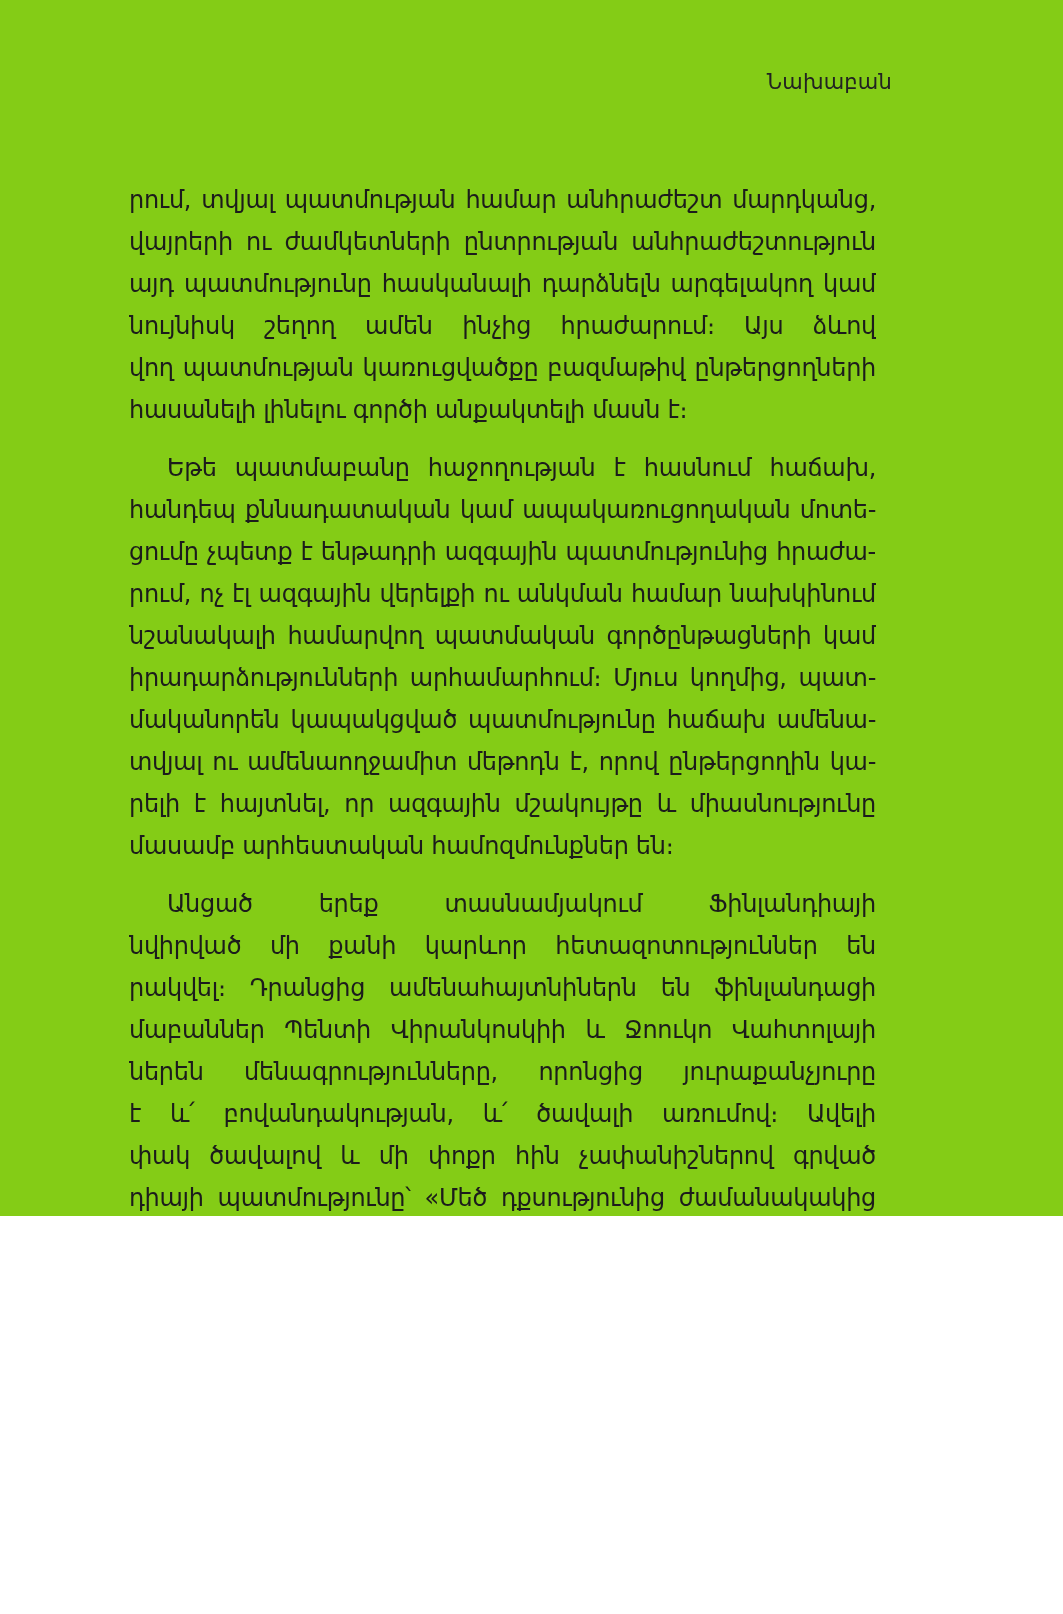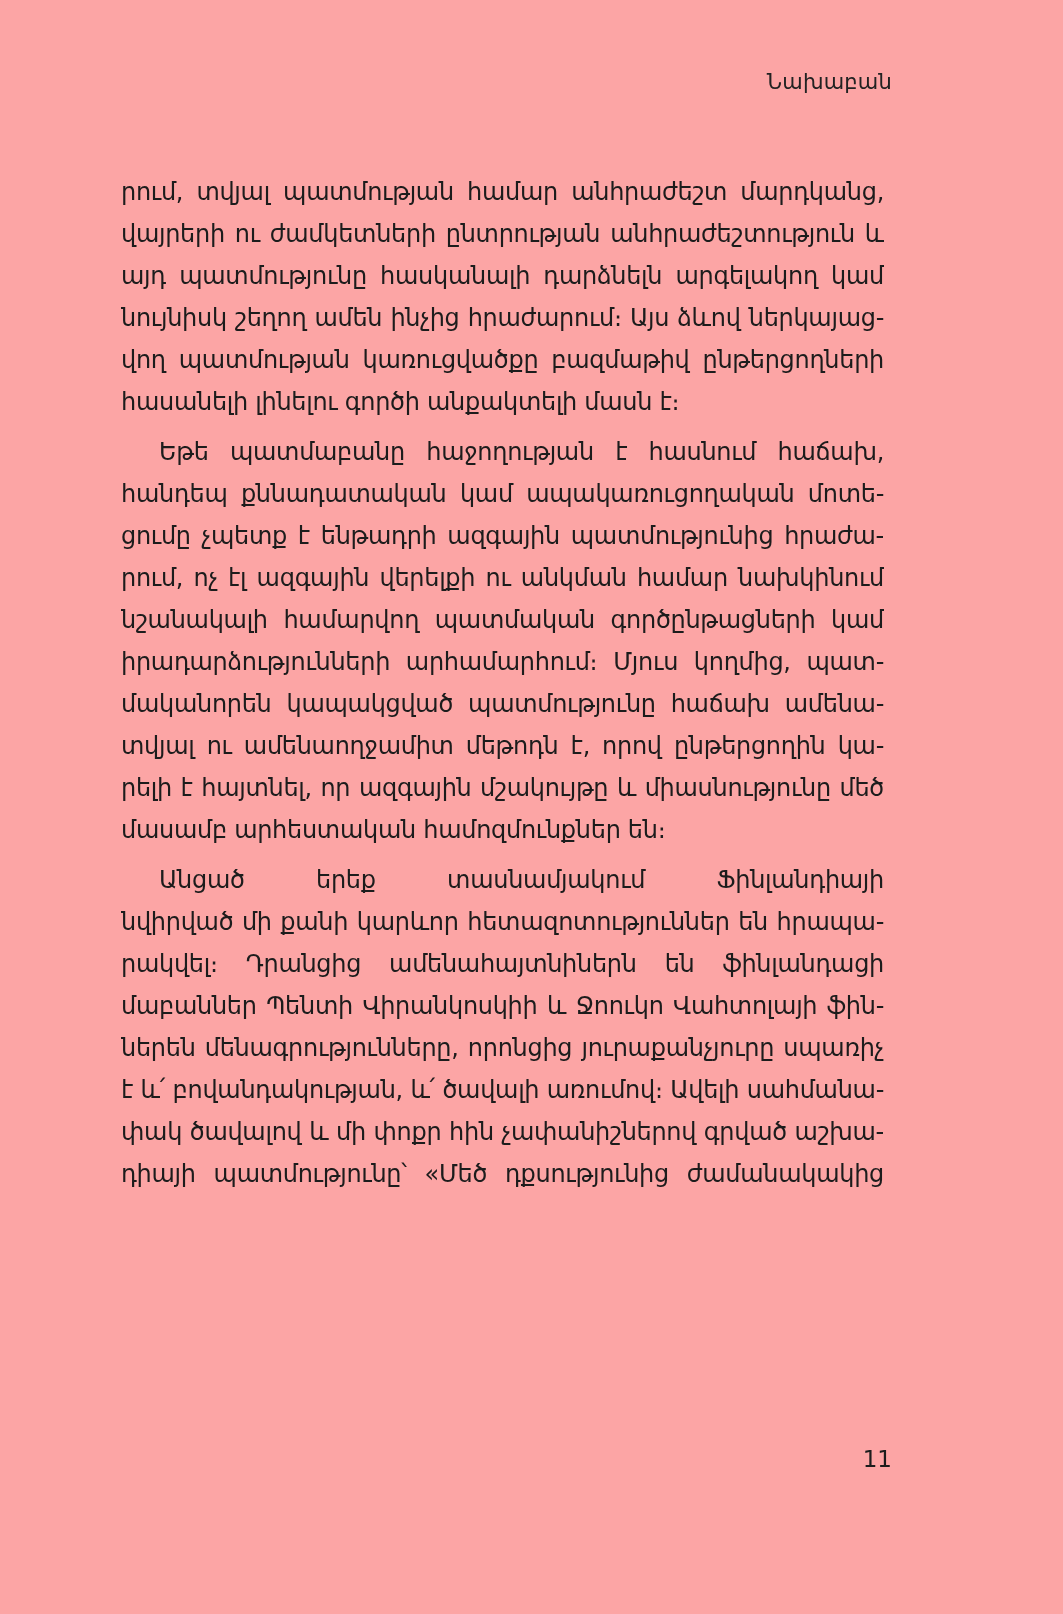--- a/index.html
+++ b/index.html
@@ -3,22 +3,22 @@
 <meta charset="utf-8">
 <style>
   html, body {
     margin: 0;
     padding: 0;
     background: #ffffff;
   }
   .page {
     position: relative;
     width: 1063px;
-    height: 1614px;
-    background: #fca5a5;
+    height: 1216px;
+    background: #84cc16;
     color: #1c1c1c;
     font-family: "DejaVu Sans", sans-serif;
     overflow: hidden;
   }
   .running-header {
     position: absolute;
     top: 70px;
     left: 113px;
     width: 779px;
     text-align: right;
@@ -29,21 +29,21 @@
   .body-text {
     position: absolute;
     top: 163px;
     left: 113px;
     width: 779px;
     font-size: 24px;
     letter-spacing: -0.3px;
     color: #1c1c1c;
   }
   .paragraph {
-    margin: 8px;
+    margin: 16px;
   }
   .line {
     height: 42px;
     line-height: 42px;
     text-align: justify;
     text-align-last: justify;
     text-justify: inter-word;
     white-space: normal;
     overflow: hidden;
   }

